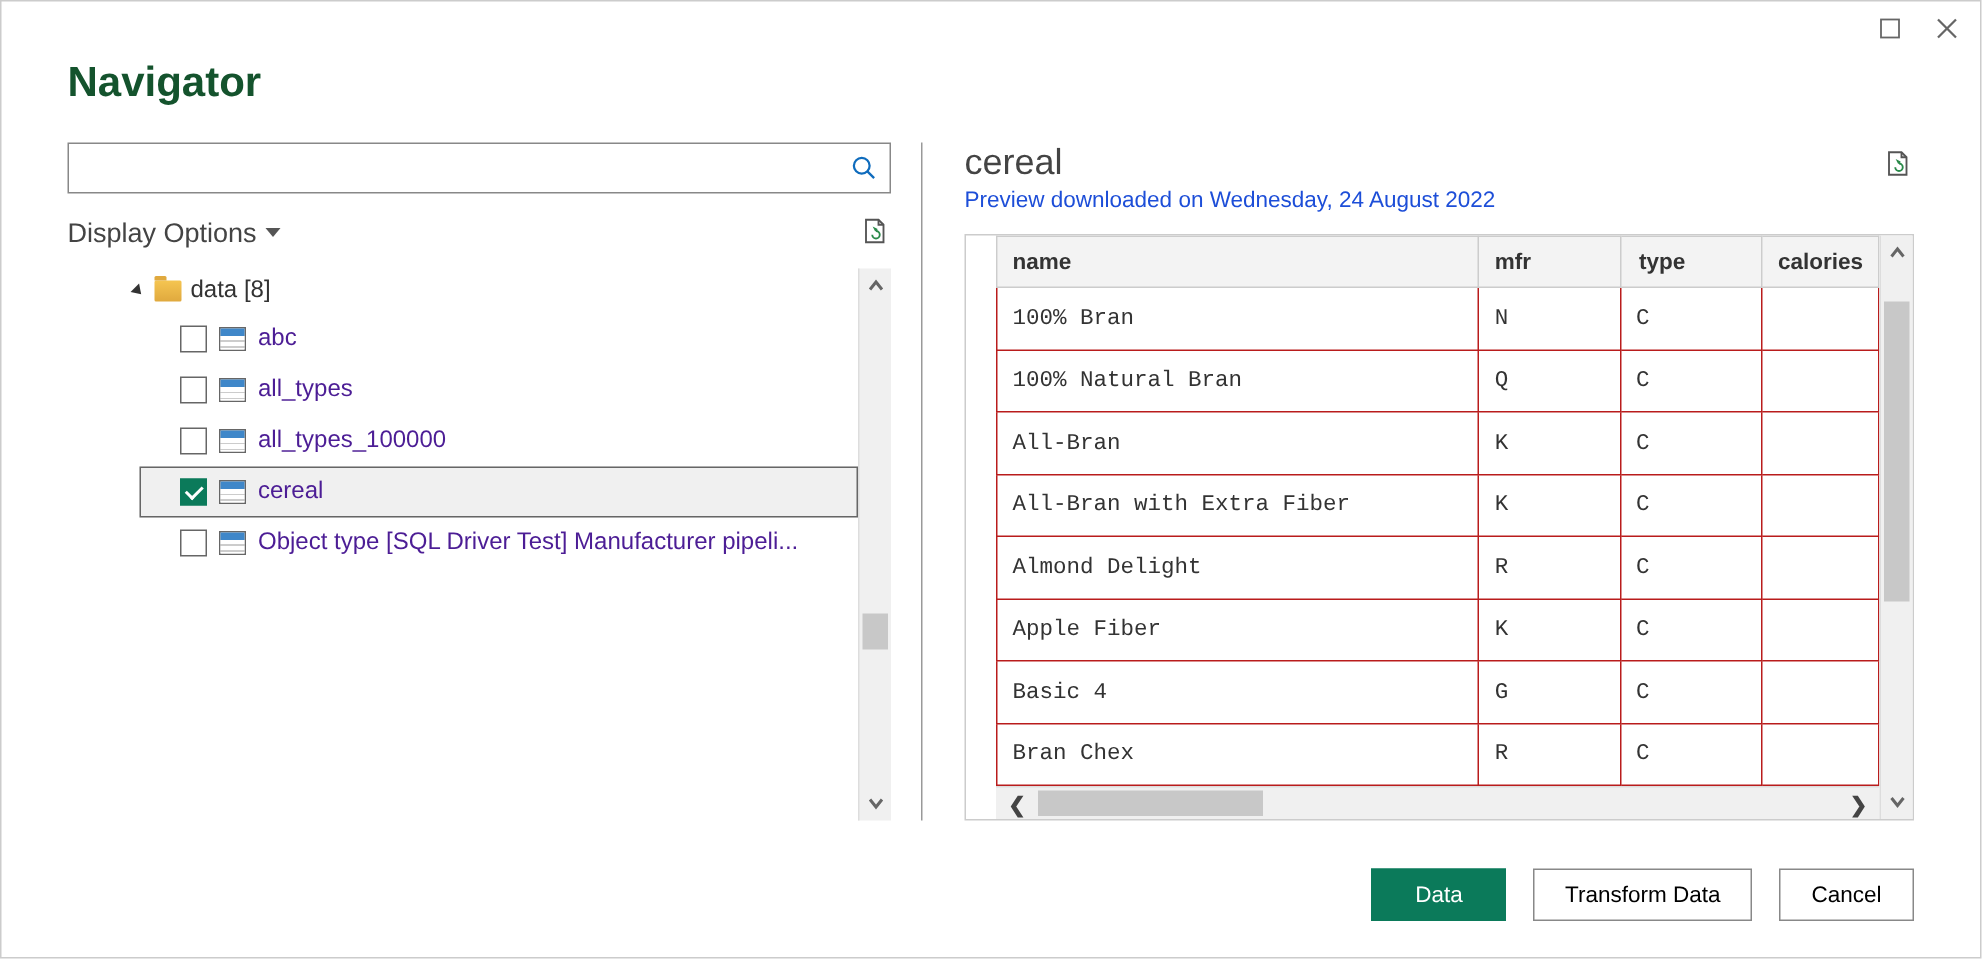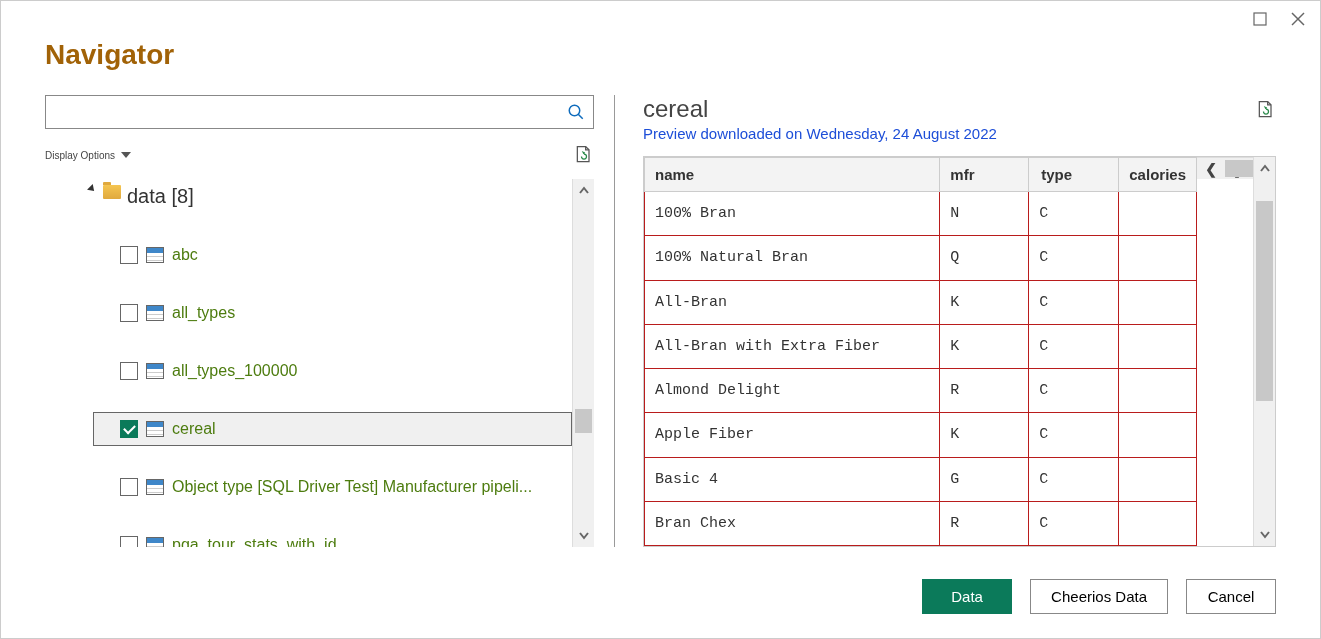--- a/index.html
+++ b/index.html
@@ -36,21 +36,21 @@
       cursor: pointer;
       color: #666;
     }
     .titlebar svg { width: 14px; height: 14px; }
     .header {
       padding: 10px 44px 24px 44px;
     }
     .header h1 {
       font-size: 28px;
       font-weight: 600;
-      color: #a16207;
+      color: #14532d;
     }
     .content {
       flex: 1;
       display: flex;
       padding: 0 44px 0 44px;
       gap: 0;
       min-height: 0;
     }
     .left-pane {
       width: 570px;
@@ -88,44 +88,45 @@
       align-items: center;
       justify-content: space-between;
       height: 40px;
       margin-top: 6px;
     }
     .display-options {
       display: flex;
       align-items: center;
       gap: 6px;
       cursor: pointer;
-      font-size: 10px;
+      font-size: 18px;
       color: #444;
     }
     .refresh-left {
       cursor: pointer;
       color: #555;
     }
     .refresh-left svg, .refresh-right svg { width: 20px; height: 20px; }
     .tree-wrap {
       flex: 1;
       display: flex;
       min-height: 0;
       margin-top: 4px;
     }
     .tree {
       flex: 1;
       overflow: hidden;
     }
     .tree-root {
       display: flex;
+      align-items: center;
       gap: 6px;
       padding: 6px 0 6px 44px;
       cursor: pointer;
-      font-size: 20px;
+      font-size: 16px;
     }
     .expand-icon {
       display: inline-block;
       width: 0; height: 0;
       border-left: 6px solid #333;
       border-top: 4px solid transparent;
       border-bottom: 4px solid transparent;
       transform: rotate(45deg);
       margin-right: 2px;
     }
@@ -143,26 +144,25 @@
       background: #e0a93e;
       border-radius: 1px 1px 0 0;
     }
     .tree-item {
       display: flex;
       align-items: center;
       gap: 8px;
       padding: 7px 0 7px 74px;
       cursor: pointer;
       font-size: 16px;
-      color: #4d7c0f;
+      color: #4c1d95;
       white-space: nowrap;
       overflow: hidden;
       text-overflow: ellipsis;
       border: 1px solid transparent;
-      margin-top: 24px;
     }
     .tree-item.selected {
       background: #f0f0f0;
       border: 1px solid #666;
       margin-left: 48px;
       padding-left: 26px;
     }
     .checkbox {
       width: 18px; height: 18px;
       border: 1px solid #666;
@@ -257,20 +257,22 @@
     .table-wrap {
       flex: 1;
       display: flex;
       min-height: 0;
       border: 1px solid #ccc;
     }
     .data-table-scroll {
       flex: 1;
       overflow: hidden;
       display: flex;
+      flex-direction: column;
+      margin-left: 20px;
     }
     .data-table {
       border-collapse: collapse;
       width: 100%;
       flex: 1;
     }
     .data-table th {
       background: #f3f3f3;
       text-align: left;
       padding: 8px 10px;
@@ -401,25 +403,20 @@
               <div class="tree-item selected">
                 <span class="checkbox checked"></span>
                 <span class="table-icon"></span>
                 <span class="tree-item-label">cereal</span>
               </div>
               <div class="tree-item">
                 <span class="checkbox"></span>
                 <span class="table-icon"></span>
                 <span class="tree-item-label">Object type [SQL Driver Test] Manufacturer pipeli...</span>
               </div>
-              <div class="tree-item">
-                <span class="checkbox"></span>
-                <span class="table-icon"></span>
-                <span class="tree-item-label">pga_tour_stats_with_id</span>
-              </div>
             </div>
         </div>
         <div class="v-scrollbar">
           <div class="arrow">
             <svg width="12" height="12" viewBox="0 0 12 12">
                 <path d="M2 8 L6 3 L10 8" fill="none" stroke="#666" stroke-width="2"></path>
               </svg>
           </div>
           <div class="thumb" style="top:230px;height:24px;"></div>
           <div class="arrow">
@@ -530,17 +527,17 @@
               </svg>
           </div>
         </div>
       </div>
     </div>
 
   </div>
 
   <div class="footer">
     <button class="btn primary">Data</button>
-    <button class="btn">Cheerios Data</button>
+    <button class="btn">Transform Data</button>
     <button class="btn">Cancel</button>
   </div>
 
 </div>
 
 </body></html>

